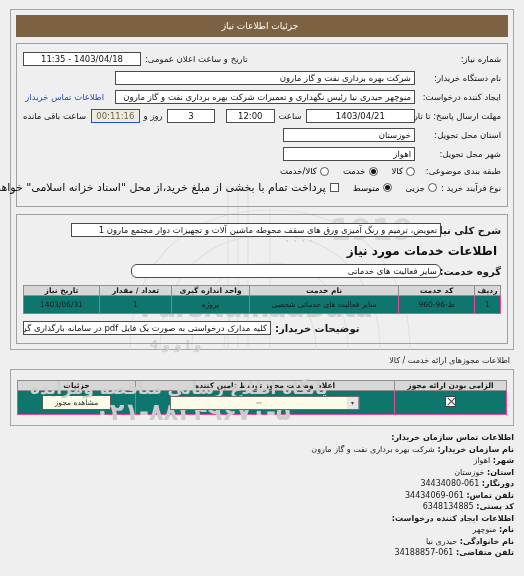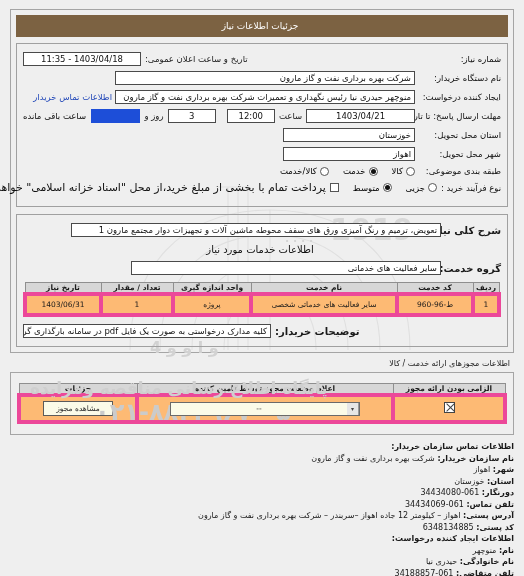--- a/index.html
+++ b/index.html
@@ -51,21 +51,21 @@
     font-size: 17px; color: #cfcfcf;
     font-weight: bold;
   }
   .wm-phone {
     left: 95px; top: 398px;
     font-size: 24px; color: #cbcbcb;
     font-weight: bold; letter-spacing: 1px;
   }
   .wm-arabic-small {
     left: 150px; top: 338px;
-    font-size: 16px; color: #d2d2d2;
+    font-size: 12px; color: #d2d2d2;
   }
   .wm-ell {
     left: 285px; top: 232px;
     font-size: 11px; color: #d5d5d5;
   }
   .panel-outer {
     margin: 9px 10px 0 10px;
     border: 1px solid #a5a5a5;
     background: #efefef;
     padding: 5px;
@@ -118,28 +118,28 @@
   .fld-num { width: 155px; }
   .fld-wide { width: 300px; }
   .fld-med { width: 132px; }
   .fld-date { width: 118px; }
   .fld-time { width: 52px; }
   .fld-days { width: 52px; }
   .fld-count {
     width: 52px;
     background: #eeece1;
     color: #6d6248;
-    border: 7px solid #1d4ed8;
+    border: 1px solid #1d4ed8;
   }
   .spacer { flex: 1 1 auto; }
   .inline-lbl { font-size: 8.5px; padding: 0 4px; white-space: nowrap; }
   .link {
     color: #2147b8;
     font-size: 8.5px;
-    padding-right: 3px;
+    padding-right: 11px;
     white-space: nowrap;
     cursor: pointer;
   }
   .remain {
     font-size: 8.5px; color: #111; padding-right: 5px; white-space: nowrap;
   }
   .lbl-two {
     width: 86px; padding-left: 4px; line-height: 9px;
   }
 
@@ -159,22 +159,22 @@
   }
   .radio-lbl { font-size: 8.5px; white-space: nowrap; }
   .chk {
     width: 9px; height: 9px; border: 1px solid #555; background: #fff;
     display: inline-block; flex: 0 0 auto; margin-left: 4px;
   }
   .note-txt { font-size: 11px; color: #111; white-space: nowrap; }
 
   
   .sec-head {
-    font-size: 10px; font-weight: normal; color: #111;
-    text-align: center; margin: 7px 4px 6px 0;
+    font-size: 12px; font-weight: bold; color: #111;
+    text-align: right; margin: 7px 4px 6px 0;
   }
   .strong-lbl { font-weight: bold; font-size: 10px; white-space: nowrap; }
 
   
   table.grid {
     width: 100%;
     border-collapse: collapse;
     font-size: 8px;
     background: transparent;
     margin-top: 4px;
@@ -182,22 +182,22 @@
   table.grid th {
     background: #d7d7d7;
     border: 1px solid #8f8f8f;
     color: #1a1a1a;
     font-weight: bold;
     font-size: 7.5px;
     padding: 0 2px;
     text-align: center;
   }
   table.grid td {
-    border: 4px solid #ec4899;
-    background: #fdba74;
+    border: 1px solid #ec4899;
+    background: #0f766e;
     color: #1a1a1a;
     font-size: 7.5px;
     padding: 4px 4px;
     text-align: center;
   }
   .cell-x {
     display: inline-block;
     width: 11px; height: 11px;
     border: 1px solid #444; background: #fff;
     position: relative;
@@ -358,21 +358,21 @@
     <div class="form-box" style="margin-top:7px;">
       <div class="row" style="margin-bottom:7px;">
         <span class="strong-lbl" style="width:60px;">شرح کلی نیاز:</span>
         <span class="fld fld-right" style="width:370px;">تعویض، ترمیم و رنگ آمیزی ورق های سقف محوطه ماشین آلات و تجهیزات دوار مجتمع مارون 1</span>
       </div>
 
       <div class="sec-head">اطلاعات خدمات مورد نیاز</div>
 
       <div class="row" style="margin-bottom:7px;">
         <span class="strong-lbl" style="width:60px;">گروه خدمت:</span>
-        <span class="fld fld-right" style="width:310px;">سایر فعالیت های خدماتی</span>
+        <span class="fld fld-right" style="width:310px;border-radius:6px;">سایر فعالیت های خدماتی</span>
       </div>
 
       <table class="grid">
         <thead>
           <tr>
             <th style="width:26px;">ردیف</th>
             <th style="width:76px;">کد خدمت</th>
             <th>نام خدمت</th>
             <th style="width:78px;">واحد اندازه گیری</th>
             <th style="width:72px;">تعداد / مقدار</th>
@@ -446,24 +446,20 @@
     </div>
     <div>
       <b>دورنگار:</b>
       <span class="ltr">34434080-061</span>
     </div>
     <div>
       <b>تلفن تماس:</b>
       <span class="ltr">34434069-061</span>
     </div>
     <div>
-      <b>آدرس پستی:</b>
-      <span>اهواز – کیلومتر 12 جاده اهواز –سربندر – شرکت بهره برداری نفت و گاز مارون</span>
-    </div>
-    <div>
       <b>کد پستی:</b>
       <span class="ltr">6348134885</span>
     </div>
     <div class="hd">اطلاعات ایجاد کننده درخواست:</div>
     <div>
       <b>نام:</b>
       <span>منوچهر</span>
     </div>
     <div>
       <b>نام خانوادگی:</b>

